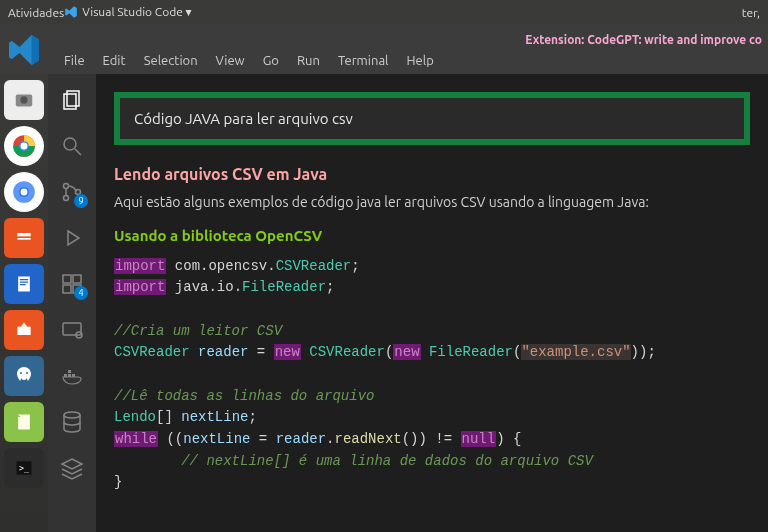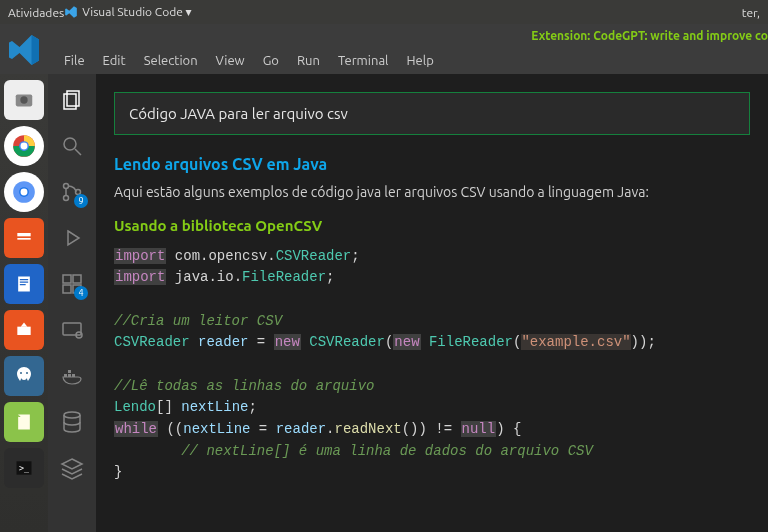--- a/index.html
+++ b/index.html
@@ -1,39 +1,39 @@
 <!DOCTYPE html>
 <html><head>
 <meta charset="utf-8">
 <style>
 * { margin: 0; padding: 0; box-sizing: border-box; }
 body { width: 768px; height: 532px; background: #2d2d30; font-family: "Ubuntu", sans-serif; overflow: hidden; color: #ccc; }
 .topbar { height: 24px; background: #3a3a38; display: flex; align-items: center; padding: 0 8px; font-size: 12px; color: #ddd; }
 .topbar .left { display: flex; align-items: center; }
 .topbar .right { margin-left: auto; font-size: 12px; color: #ddd; }
 .topbar .vsicon { display: inline-flex; margin-right: 4px; }
-.titlebar { height: 22px; background: #3c3c3c; display: flex; align-items: center; justify-content: flex-end; padding: 0 0; font-size: 12px; color: #84cc16; font-weight: 600; }
+.titlebar { height: 22px; background: #3c3c3c; display: flex; align-items: flex-end; justify-content: flex-end; padding: 0 6px; font-size: 12px; color: #f9a8d4; font-weight: 600; }
 .menubar { height: 28px; background: #3c3c3c; display: flex; align-items: center; padding-left: 56px; gap: 2px; }
 .menubar span.menuitem { color: #ccc; font-size: 13px; padding: 2px 8px; cursor: pointer; }
 .main { display: flex; height: calc(532px - 24px - 22px - 28px); }
 .ubuntu-dock { width: 48px; background: linear-gradient(#3a3a38,#2f2f2d); display: flex; flex-direction: column; align-items: center; padding-top: 6px; gap: 6px; }
 .dock-app { width: 40px; height: 40px; border-radius: 6px; display: flex; align-items: center; justify-content: center; font-size: 18px; color: #fff; }
 .vslogo { width: 40px; height: 40px; display:flex;align-items:center;justify-content:center; position: absolute; top: 30px; left: 4px; }
 .activitybar { width: 48px; background: #333333; display: flex; flex-direction: column; align-items: center; padding-top: 12px; gap: 18px; }
 .activity-item { width: 28px; height: 28px; display:flex; align-items:center; justify-content:center; color: #858585; cursor:pointer; position: relative; }
 .activity-item.active { color: #fff; }
 .activity-badge { position:absolute; bottom:-2px; right:-2px; background:#007acc; color:#fff; border-radius:50%; font-size:9px; min-width:14px; height:14px; display:flex; align-items:center; justify-content:center; padding:0 2px;}
 .content { flex:1; background: #1e1e1e; padding: 18px 18px 0 18px; overflow: hidden; }
 .content-header { font-size: 11px; letter-spacing: 1px; color: #bbb; margin-bottom: 14px; }
-.input-box { border: 1px solid #15803d; background: #2a2a2a; padding: 12px 14px; font-size: 15px; color: #e8e8e8; margin-bottom: 20px; }
-.section-h { font-size: 16px; font-weight: 700; color: #0ea5e9; margin-bottom: 10px; }
+.input-box { border: 6px solid #15803d; background: #2a2a2a; padding: 12px 14px; font-size: 15px; color: #e8e8e8; margin-bottom: 20px; }
+.section-h { font-size: 16px; font-weight: 700; color: #fca5a5; margin-bottom: 10px; }
 .section-p { font-size: 14px; color: #d0d0d0; margin-bottom: 14px; line-height: 1.4; }
 .section-h2 { font-size: 15px; font-weight: 700; color: #84cc16; margin-bottom: 12px; }
 pre.code { font-family: "Consolas","Courier New",monospace; font-size: 14px; line-height: 1.55; color: #d4d4d4; white-space: pre; background: transparent; }
-.tok-kw { color: #c586c0; background:#404040; padding:0 1px;}
+.tok-kw { color: #c586c0; background:#701a75; padding:0 1px;}
 .tok-pkg { color: #d4d4d4; }
 .tok-cls { color: #4ec9b0; }
 .tok-punc { color: #d4d4d4; }
 .tok-com { color: #6a9955; font-style: italic; }
 .tok-var { color: #9cdcfe; }
 .tok-fn { color: #dcdcaa; }
 .tok-str { color: #ce9178; }
 .tok-strbg { background:#3a3532; }
 </style>
 </head>

